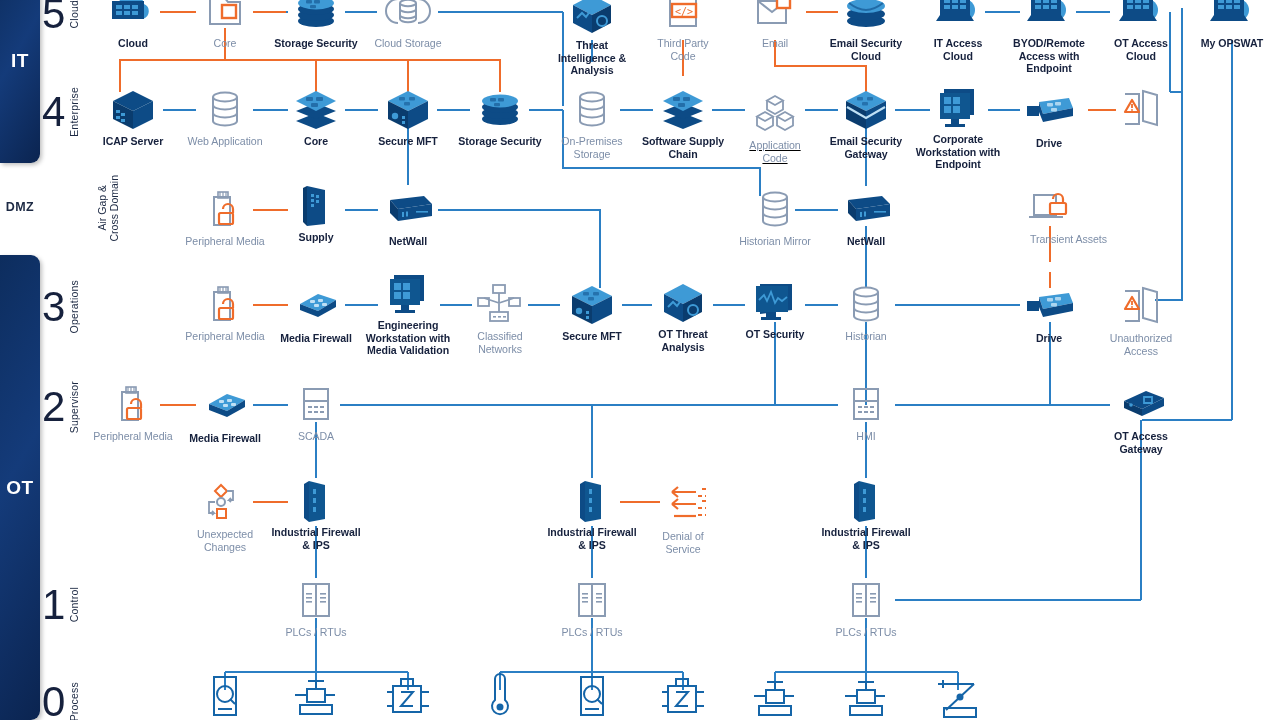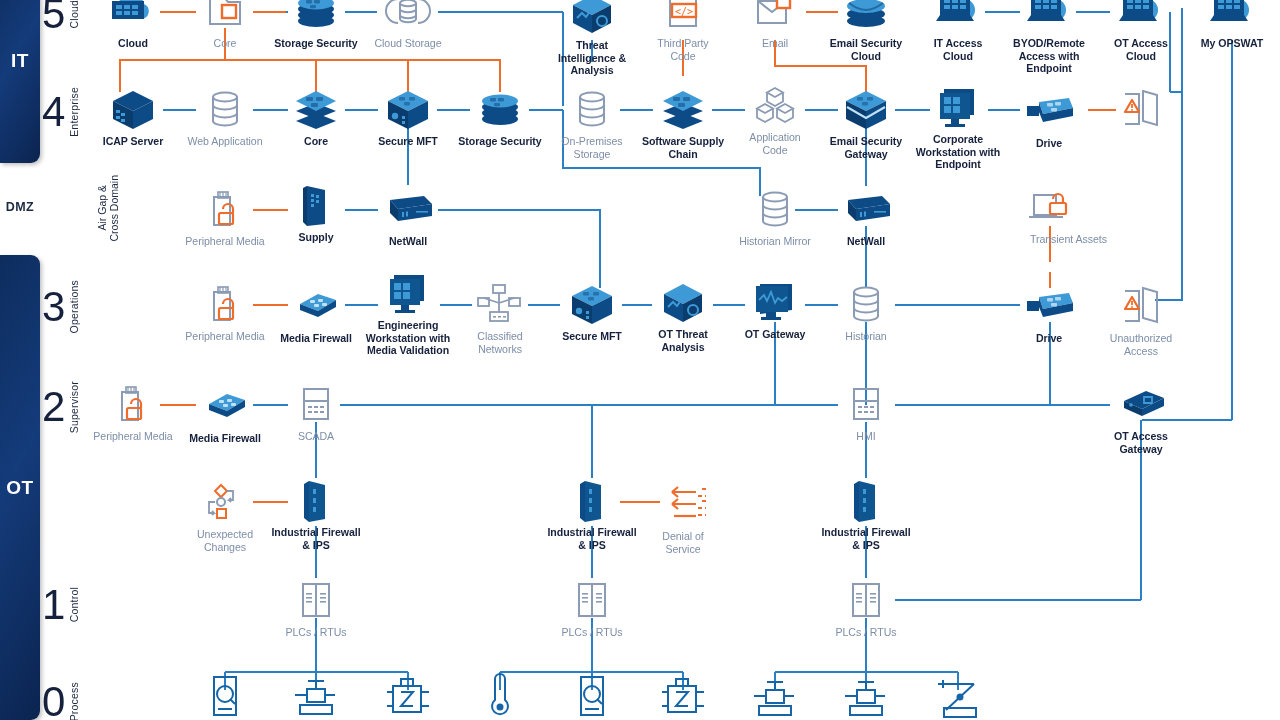--- a/index.html
+++ b/index.html
@@ -514,21 +514,21 @@
             <path d="M26 4 L46 14 L26 24 L6 14z" fill="#3e9ad6"></path>
             <g fill="#0d4b86" opacity=".55">
               <rect x="16" y="10" width="7" height="4" rx="1"></rect>
               <rect x="26" y="10" width="7" height="4" rx="1"></rect>
               <rect x="21" y="16" width="7" height="4" rx="1"></rect>
             </g>
           </svg>
         </div>
         <div class="cap">Software Supply<br>Chain</div>
       </div>
-      <div class="node muted" style="left: 775px; top: 82px;">
+      <div class="node muted" style="left: 775px; top: 90px; text-decoration: underline;">
         <div class="ico">
           <svg width="46" height="42" viewBox="0 0 46 42">
             <path d="M23 4l8 4.5-8 4.5-8-4.5z" fill="none" stroke="#8a9bb3" stroke-width="1.8"></path>
             <path d="M15 8.5v9l8 4.5 8-4.5v-9" fill="none" stroke="#8a9bb3" stroke-width="1.8"></path>
             <path d="M13 20l8 4.5-8 4.5-8-4.5z" fill="none" stroke="#8a9bb3" stroke-width="1.8"></path>
             <path d="M5 24.5v9l8 4.5 8-4.5v-9" fill="none" stroke="#8a9bb3" stroke-width="1.8"></path>
             <path d="M33 20l8 4.5-8 4.5-8-4.5z" fill="none" stroke="#8a9bb3" stroke-width="1.8"></path>
             <path d="M25 24.5v9l8 4.5 8-4.5v-9" fill="none" stroke="#8a9bb3" stroke-width="1.8"></path>
           </svg>
         </div>
@@ -770,21 +770,21 @@
       <div class="node" style="left: 775px; top: 279px;">
         <div class="ico">
           <svg width="54" height="44" viewBox="0 0 54 44">
             <path d="M12 4h32v26L12 34z" fill="#0d4b86"></path>
             <path d="M8 6h32v26H8z" fill="#0f5690"></path>
             <path d="M11 20 l5-5 3 6 4-9 4 11 3-5 4 3 5-4" fill="none" stroke="#3e9ad6" stroke-width="1.8"></path>
             <path d="M18 32h10v5H18z" fill="#0d4b86"></path>
             <path d="M13 37h20v3H13z" fill="#0d4b86"></path>
           </svg>
         </div>
-        <div class="cap">OT Gateway</div>
+        <div class="cap">OT Security</div>
       </div>
       <div class="node muted" style="left: 866px; top: 281px;">
         <div class="ico">
           <svg width="40" height="42" viewBox="0 0 40 42">
             <ellipse cx="20" cy="9" rx="12" ry="4.5" fill="none" stroke="#8a9bb3" stroke-width="2"></ellipse>
             <path d="M8 9v24a12 4.5 0 0 0 24 0V9" fill="none" stroke="#8a9bb3" stroke-width="2"></path>
             <path d="M8 17a12 4.5 0 0 0 24 0M8 25a12 4.5 0 0 0 24 0" fill="none" stroke="#8a9bb3" stroke-width="2"></path>
           </svg>
         </div>
         <div class="cap">Historian</div>

